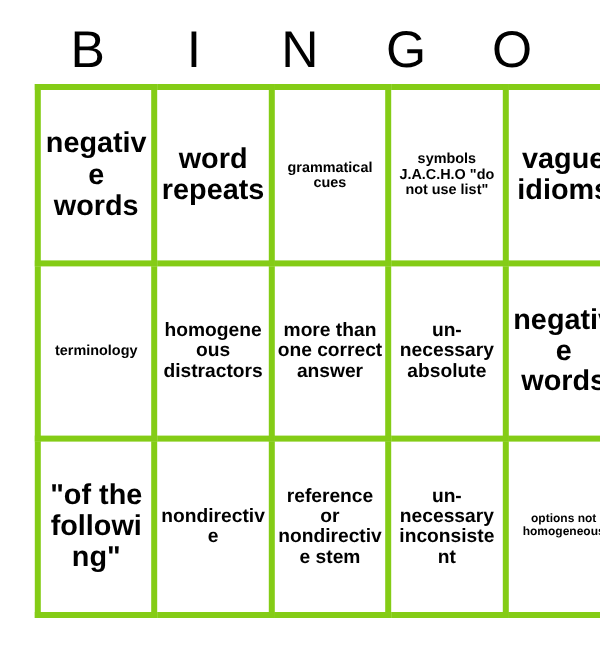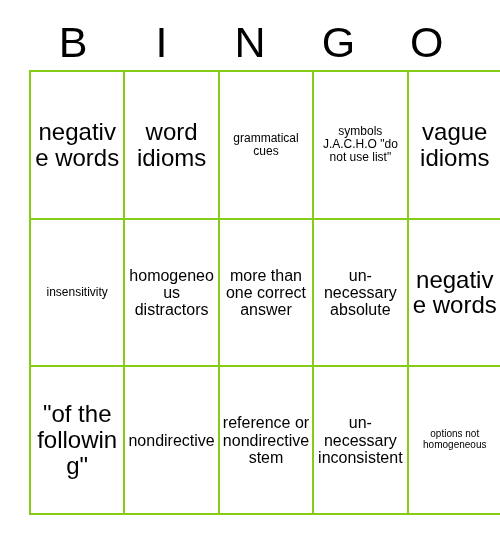--- a/index.html
+++ b/index.html
@@ -54,26 +54,27 @@
     top: 70px;
     width: 442px;
     height: 445px;
     border-collapse: collapse;
     border-spacing: 0;
     table-layout: fixed;
   }
   #grid td {
     width: 88.4px;
     height: 89px;
-    border: 2px solid #84cc16;
+    border: 5px solid #84cc16;
     padding: 1px 2px;
     text-align: center;
     vertical-align: middle;
     overflow: hidden;
     word-wrap: break-word;
+    font-weight: bold;
   }
   .cell-text {
     display: block;
     line-height: 1.08;
   }
   
   .fs-xxl { font-size: 31px; }
   .fs-xl  { font-size: 24px; }
   .fs-l   { font-size: 20px; }
   .fs-m   { font-size: 16px; }
@@ -93,35 +94,35 @@
     <div class="header-letter">O</div>
   </div>
 
   <table id="grid">
     <tbody>
       <tr>
         <td>
             <span class="cell-text fs-xl">negative words</span>
           </td>
         <td>
-            <span class="cell-text fs-xl">word idioms</span>
+            <span class="cell-text fs-xl">word repeats</span>
           </td>
         <td>
             <span class="cell-text fs-s">grammatical cues</span>
           </td>
         <td>
             <span class="cell-text fs-s">symbols J.A.C.H.O "do not use list"</span>
           </td>
         <td>
             <span class="cell-text fs-xl">vague idioms</span>
           </td>
       </tr>
       <tr>
         <td>
-            <span class="cell-text fs-s">insensitivity</span>
+            <span class="cell-text fs-s">terminology</span>
           </td>
         <td>
             <span class="cell-text fs-m">homogeneous distractors</span>
           </td>
         <td>
             <span class="cell-text fs-m">more than one correct answer</span>
           </td>
         <td>
             <span class="cell-text fs-m">un-necessary absolute</span>
           </td>

